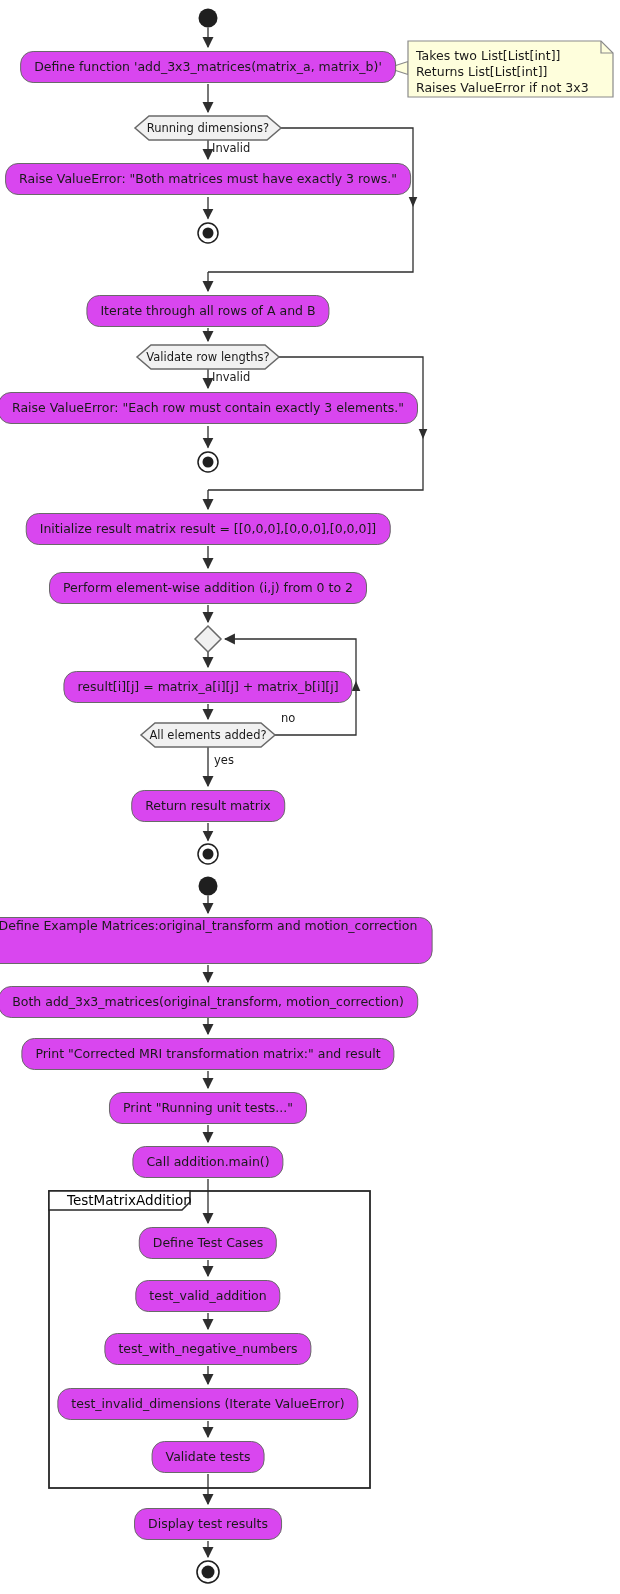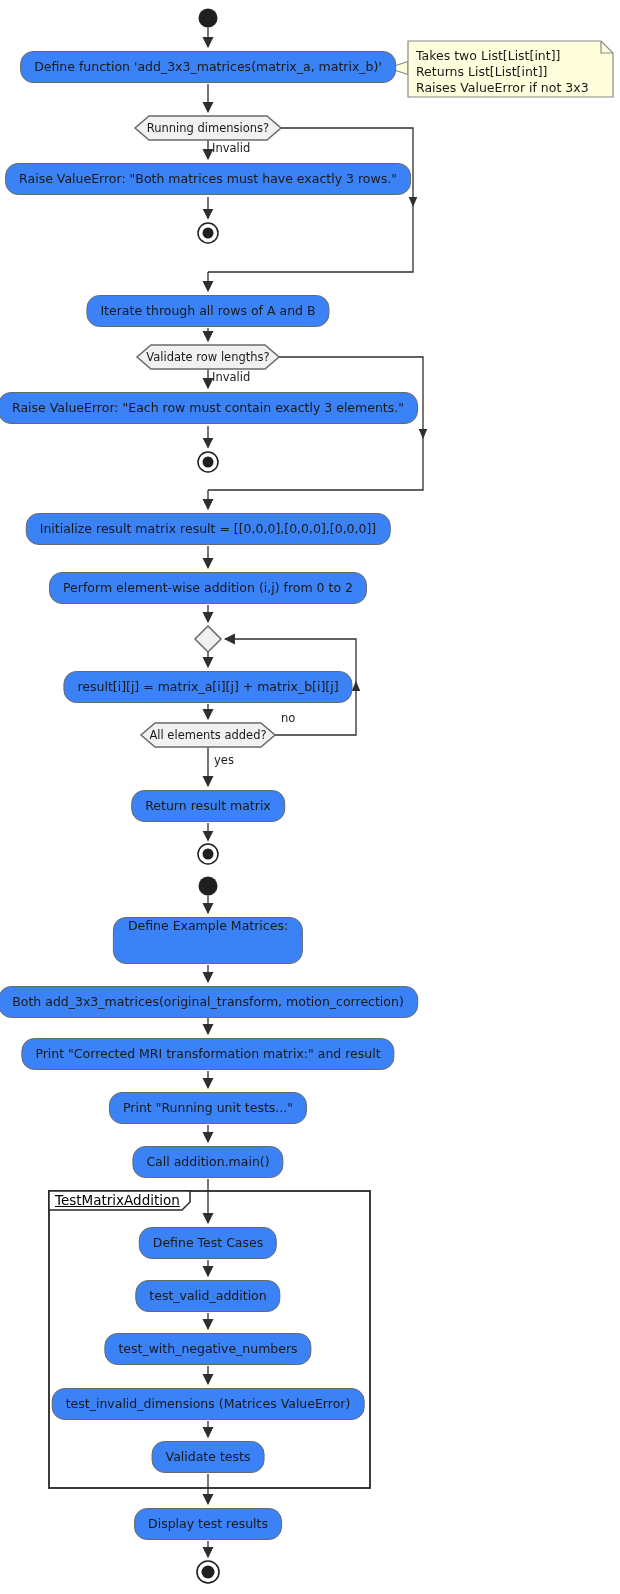--- a/index.html
+++ b/index.html
@@ -16,21 +16,21 @@
   svg.layer { pointer-events: none; }
 
   
   .act {
     position: absolute;
     left: 208px;
     transform: translateX(-50%);
     height: 30px;
     line-height: 30px;
     padding: 0 13px;
-    background: #3b82f6;
+    background: #d946ef;
     border: 1.5px solid #696969;
     border-radius: 13px;
     font-size: 12.5px;
     white-space: nowrap;
     text-align: center;
     box-sizing: border-box;
     box-sizing: content-box;
   }
   .act { height: 30px; }
   .act.two {
@@ -69,28 +69,27 @@
     left: 416px;
     top: 48px;
     font-size: 12.5px;
     line-height: 16px;
     white-space: nowrap;
   }
 
   
   .part-title {
     position: absolute;
-    left: 55px;
+    left: 67px;
     top: 1192px;
     height: 17px;
     line-height: 17px;
     font-size: 13.5px;
     color: #000;
     white-space: nowrap;
-    text-decoration: underline;
   }
 </style>
 </head>
 <body>
 
 <div class="canvas">
 
   <svg class="layer" viewBox="0 0 620 1594">
     <defs>
       <marker id="ah" viewBox="0 0 10 10" refX="9" refY="5" markerWidth="8.5" markerHeight="8.5" orient="auto-start-reverse">
@@ -191,30 +190,31 @@
   <div class="act" style="top:163px">Raise ValueError: "Both matrices must have exactly 3 rows."</div>
   <div class="act" style="top:295px">Iterate through all rows of A and B</div>
   <div class="act" style="top:392px">Raise ValueError: "Each row must contain exactly 3 elements."</div>
   <div class="act" style="top:513px">Initialize result matrix result = [[0,0,0],[0,0,0],[0,0,0]]</div>
   <div class="act" style="top:572px">Perform element-wise addition (i,j) from 0 to 2</div>
   <div class="act" style="top:671px">result[i][j] = matrix_a[i][j] + matrix_b[i][j]</div>
   <div class="act" style="top:790px">Return result matrix</div>
 
   <div class="act two" style="top:917px">
     <div>Define Example Matrices:</div>
+    <div>original_transform and motion_correction</div>
   </div>
 
   <div class="act" style="top:986px">Both add_3x3_matrices(original_transform, motion_correction)</div>
   <div class="act" style="top:1038px">Print "Corrected MRI transformation matrix:" and result</div>
   <div class="act" style="top:1092px">Print "Running unit tests..."</div>
   <div class="act" style="top:1146px">Call addition.main()</div>
   <div class="act" style="top:1227px">Define Test Cases</div>
   <div class="act" style="top:1280px">test_valid_addition</div>
   <div class="act" style="top:1333px">test_with_negative_numbers</div>
-  <div class="act" style="top:1388px">test_invalid_dimensions (Matrices ValueError)</div>
+  <div class="act" style="top:1388px">test_invalid_dimensions (Iterate ValueError)</div>
   <div class="act" style="top:1441px">Validate tests</div>
   <div class="act" style="top:1508px">Display test results</div>
 
   <div class="hexlbl" style="top:116px">Running dimensions?</div>
   <div class="hexlbl" style="top:345px">Validate row lengths?</div>
   <div class="hexlbl" style="top:723px">All elements added?</div>
 
   <div class="edge" style="left:212px; top:142px">Invalid</div>
   <div class="edge" style="left:212px; top:371px">Invalid</div>
   <div class="edge" style="left:281px; top:712px">no</div>

